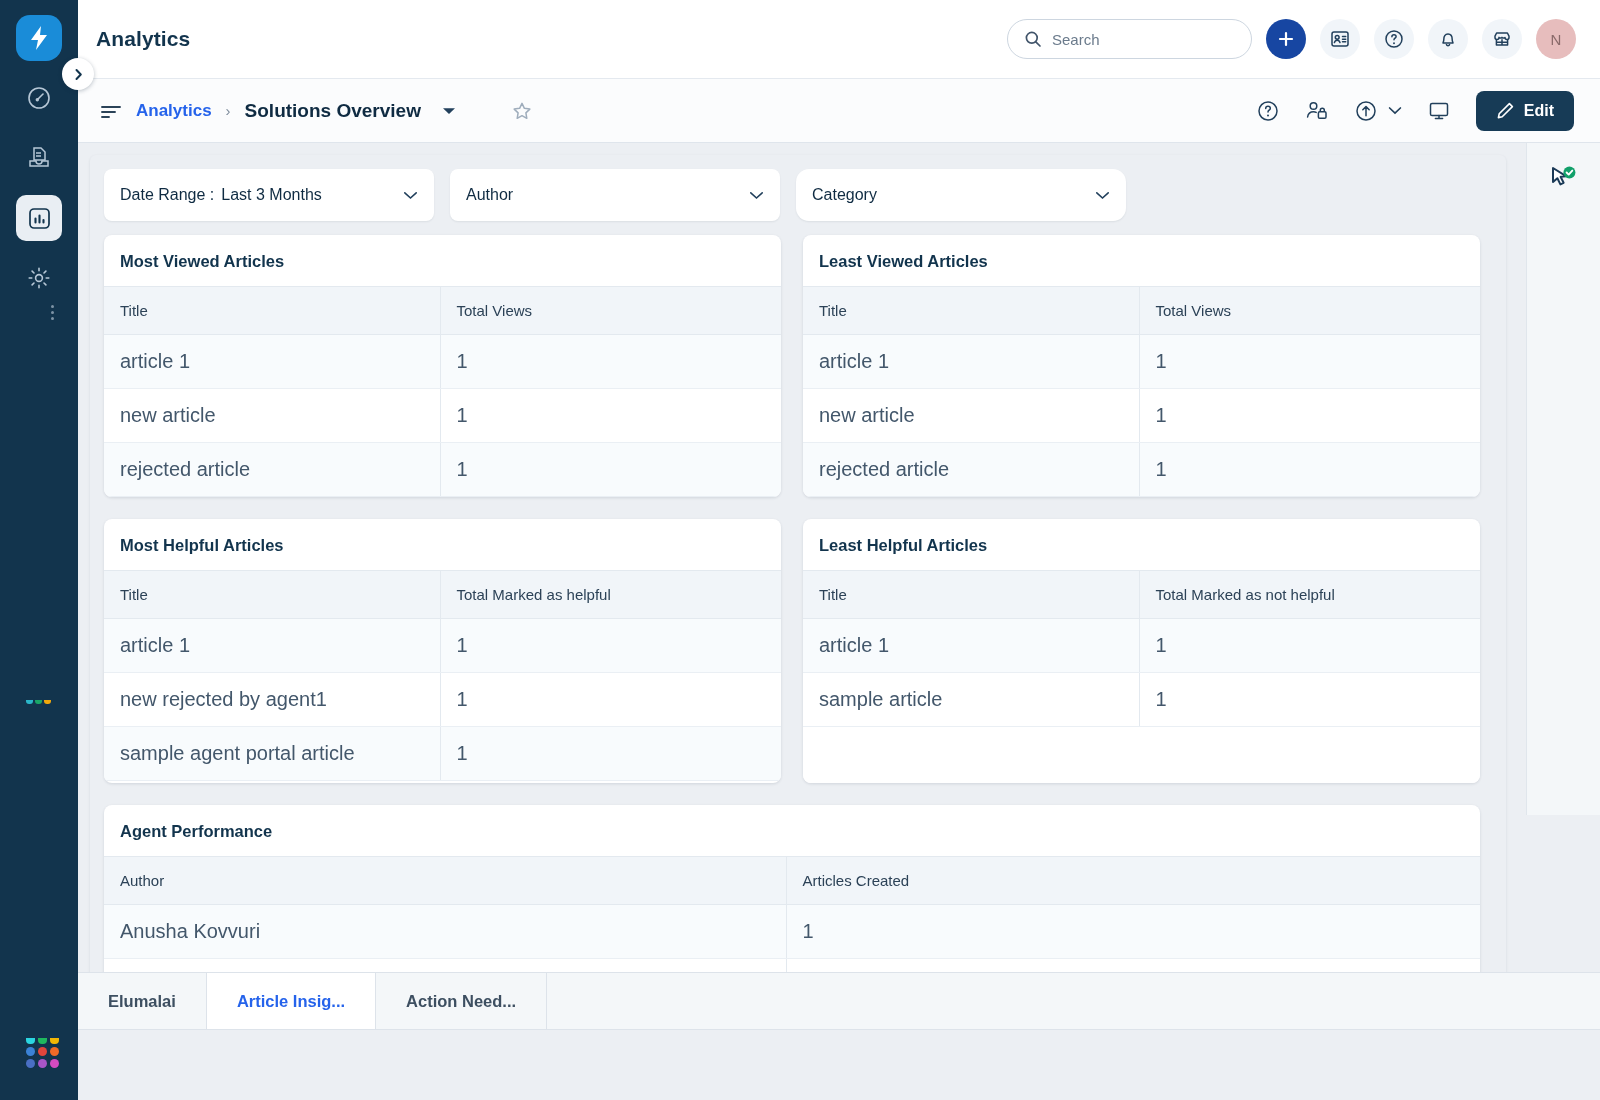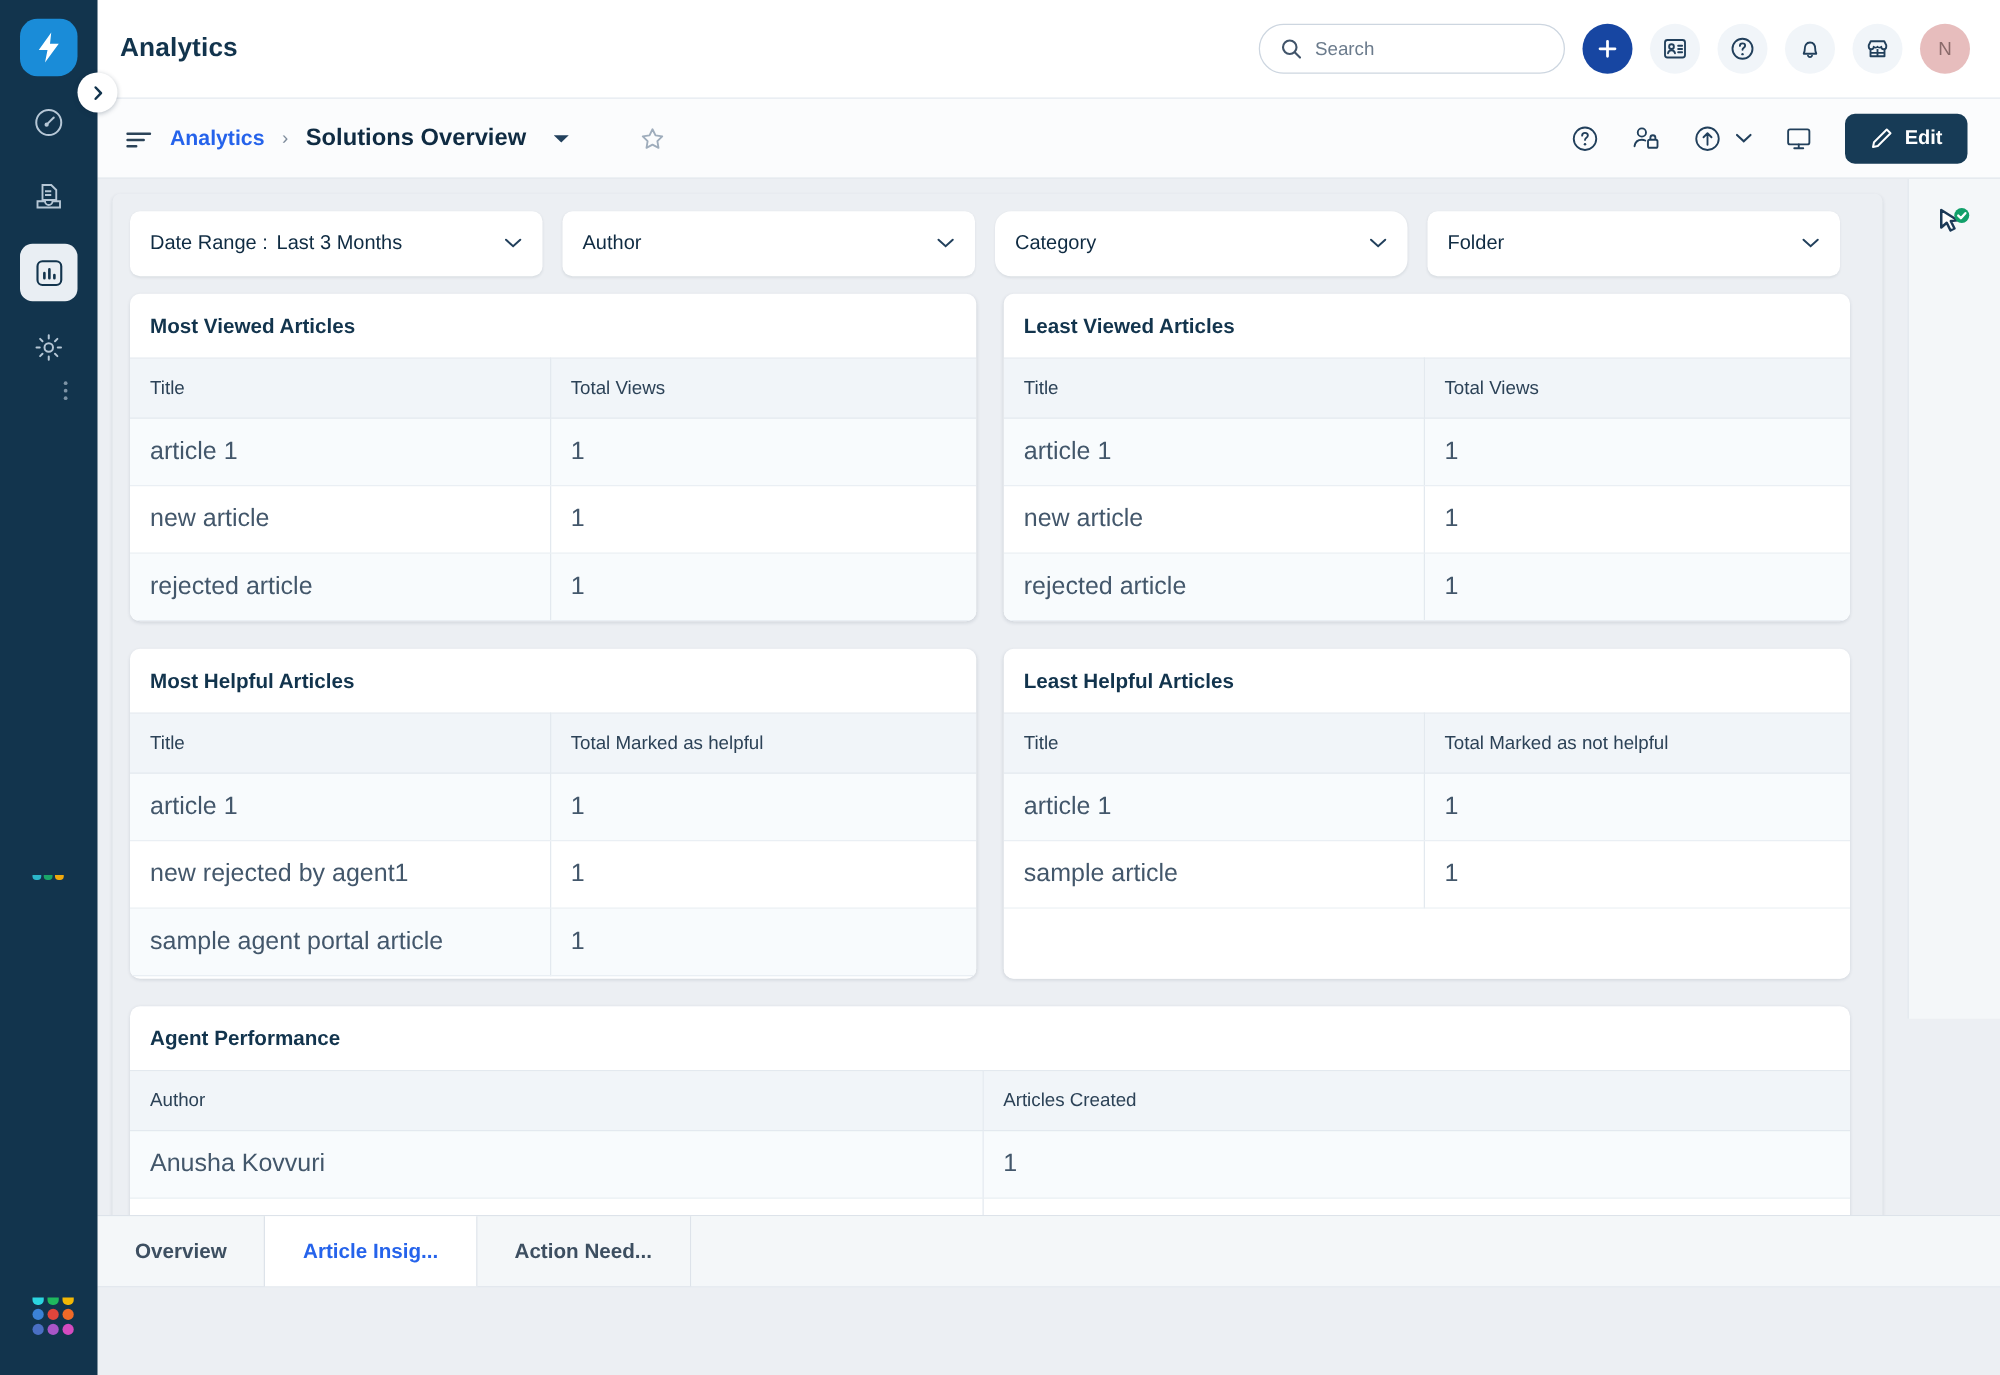--- a/index.html
+++ b/index.html
@@ -380,28 +380,20 @@
         </span>
       </div>
       <div class="filter" id="f-cat">
         <span class="lbl">Category</span>
         <span class="chev">
           <svg width="15" height="9" viewBox="0 0 15 9" fill="none" stroke="#22405c" stroke-width="1.6" stroke-linecap="round">
               <path d="M1.8 1.8 L7.5 7 L13.2 1.8"></path>
             </svg>
         </span>
       </div>
-      <div class="filter" id="f-folder">
-        <span class="lbl">Folder</span>
-        <span class="chev">
-          <svg width="15" height="9" viewBox="0 0 15 9" fill="none" stroke="#22405c" stroke-width="1.6" stroke-linecap="round">
-              <path d="M1.8 1.8 L7.5 7 L13.2 1.8"></path>
-            </svg>
-        </span>
-      </div>
     </div>
 
     <div id="grid">
 
       <div class="card half">
         <div class="card-title">Most Viewed Articles</div>
         <table>
           <thead>
               <tr>
             <th>Title</th>
@@ -531,19 +523,19 @@
         <path d="M4 3 L4 17 L8.4 13.2 L11.4 19.4 L14.6 17.8 L11.6 11.8 L17 11.2 Z" fill="#ffffff" stroke="#1b3a57" stroke-width="2" stroke-linejoin="round"></path>
         <circle cx="20.4" cy="7.4" r="6" fill="#11a06a"></circle>
         <path d="M17.6 7.5 L19.7 9.6 L23.3 5.6" fill="none" stroke="#fff" stroke-width="1.9" stroke-linecap="round" stroke-linejoin="round"></path>
       </svg>
     </div>
   </div>
 </div>
 
 <div id="tabbar">
   <div id="tabstrip">
-    <div class="tab">Overview</div>
+    <div class="tab">Elumalai</div>
     <div class="tab active">Article Insig...</div>
     <div class="tab">Action Need...</div>
     <div id="tabs-rest"></div>
   </div>
   <div id="tabbar-body"></div>
 </div>
 
 </body></html>

